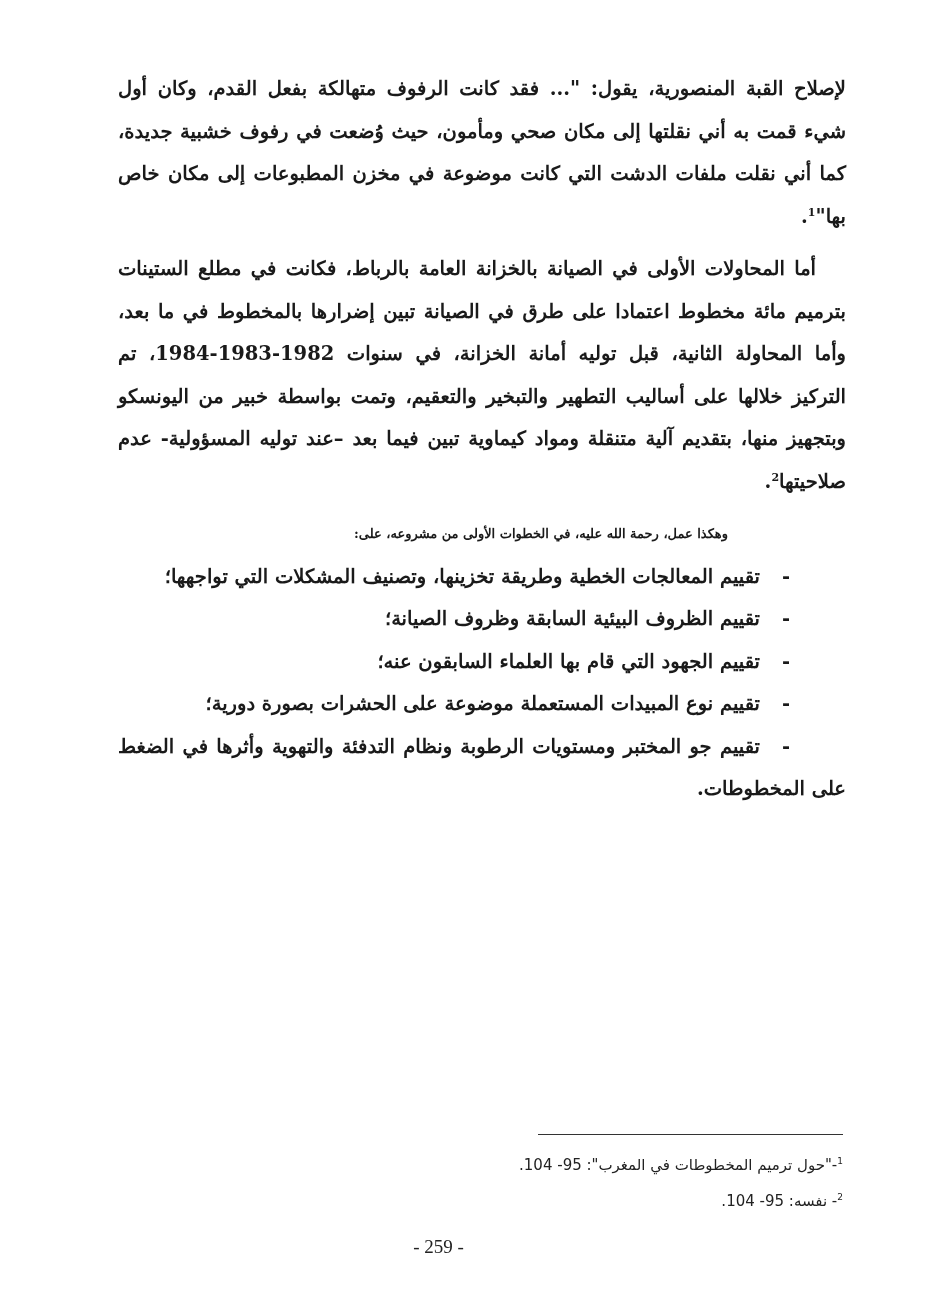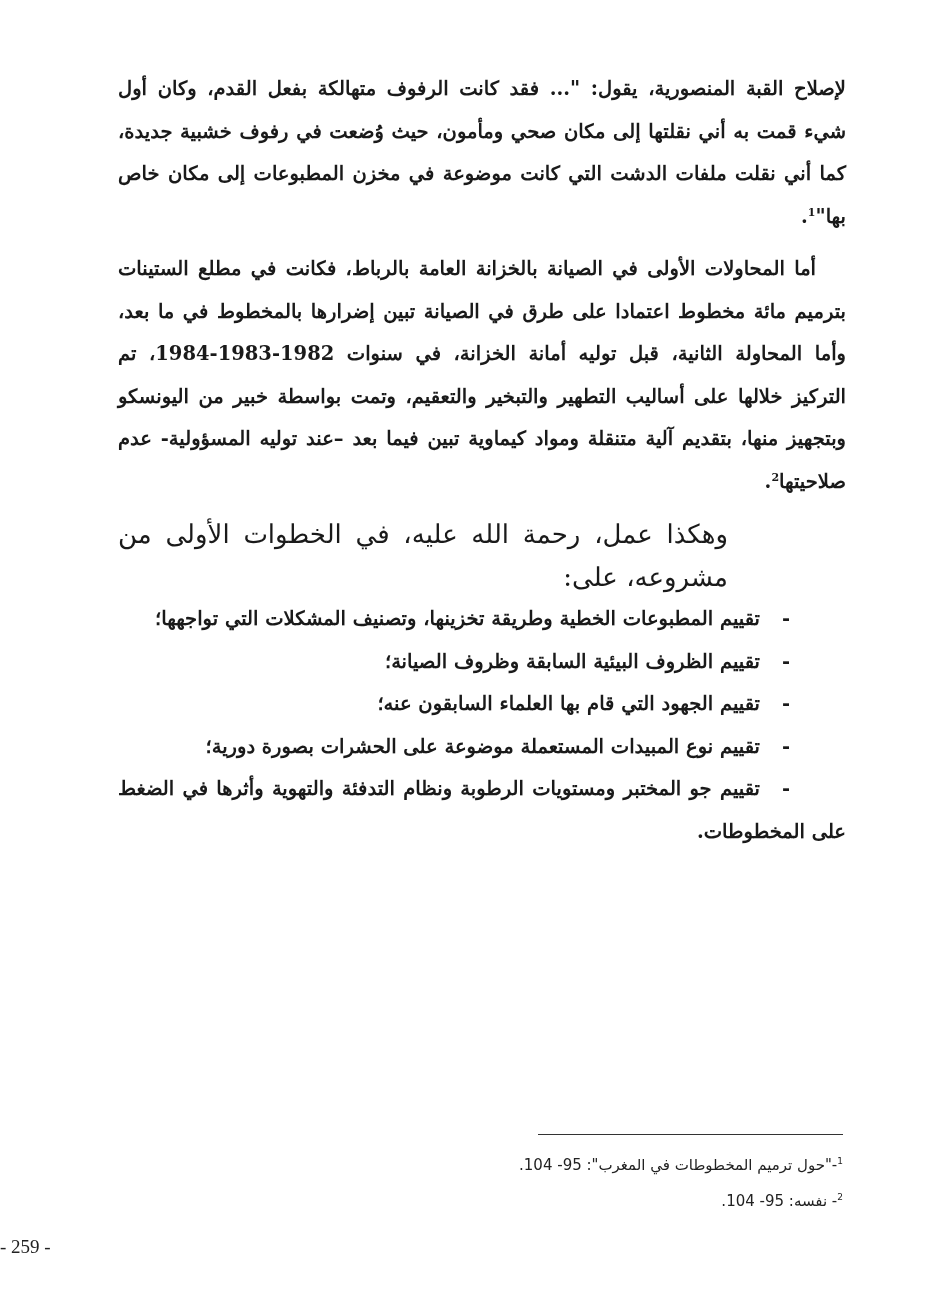--- a/index.html
+++ b/index.html
@@ -31,23 +31,23 @@
       margin: 0 0 10px 0;
       text-align: justify;
     }
     .para.indent { text-indent: 30px; }
     sup.fn {
       font-size: 11px;
       line-height: 0;
       font-weight: bold;
     }
     .intro {
-      font-size: 26px;
+      font-size: 13px;
       line-height: 42.5px;
-      font-weight: normal;
+      font-weight: bold;
       margin: 0;
       padding-right: 118px;
     }
     .list {
       list-style: none;
       margin: 0;
       padding: 0;
     }
     .list li {
       font-size: 19.5px;
@@ -87,40 +87,40 @@
       line-height: 32px;
       color: #222;
     }
     .footnotes div { white-space: nowrap; }
     .footnotes sup { font-size: 9px; }
     .page-number {
       position: absolute;
       left: 0;
       width: 877px;
       top: 1236px;
-      text-align: left;
+      text-align: center;
       font-family: "Liberation Serif", "DejaVu Serif", serif;
       font-size: 19px;
       color: #222;
     }
   </style>
 </head>
 <body>
 
 <div class="page">
 
   <p class="para"><span>لإصلاح القبة المنصورية، يقول: "... فقد كانت الرفوف متهالكة بفعل القدم، وكان أول شيء قمت به أني نقلتها إلى مكان صحي ومأمون، حيث وُضعت في رفوف خشبية جديدة، كما أني نقلت ملفات الدشت التي كانت موضوعة في مخزن المطبوعات إلى مكان خاص بها"</span><sup class="fn">1</sup><span>.</span></p>
 
 
   <p class="para indent"><span>أما المحاولات الأولى في الصيانة بالخزانة العامة بالرباط، فكانت في مطلع الستينات بترميم مائة مخطوط اعتمادا على طرق في الصيانة تبين إضرارها بالمخطوط في ما بعد، وأما المحاولة الثانية، قبل توليه أمانة الخزانة، في سنوات 1982-1983-1984، تم التركيز خلالها على أساليب التطهير والتبخير والتعقيم، وتمت بواسطة خبير من اليونسكو وبتجهيز منها، بتقديم آلية متنقلة ومواد كيماوية تبين فيما بعد –عند توليه المسؤولية- عدم صلاحيتها</span><sup class="fn">2</sup><span>.</span></p>
 
   <p class="intro">وهكذا عمل، رحمة الله عليه، في الخطوات الأولى من مشروعه، على:</p>
 
   <ul class="list">
-    <li><span class="dash">-</span><span>تقييم المطبوعات الخطية وطريقة تخزينها، وتصنيف المشكلات التي تواجهها؛</span></li>
+    <li><span class="dash">-</span><span>تقييم المعالجات الخطية وطريقة تخزينها، وتصنيف المشكلات التي تواجهها؛</span></li>
     <li><span class="dash">-</span><span>تقييم الظروف البيئية السابقة وظروف الصيانة؛</span></li>
     <li><span class="dash">-</span><span>تقييم الجهود التي قام بها العلماء السابقون عنه؛</span></li>
     <li><span class="dash">-</span><span>تقييم نوع المبيدات المستعملة موضوعة على الحشرات بصورة دورية؛</span></li>
     <li class="wrap"><span class="dash">-</span><span>تقييم جو المختبر ومستويات الرطوبة ونظام التدفئة والتهوية وأثرها في الضغط على المخطوطات.</span></li>
   </ul>
 </div>
 
 <div class="footnote-rule"></div>
 
 <div class="footnotes">

